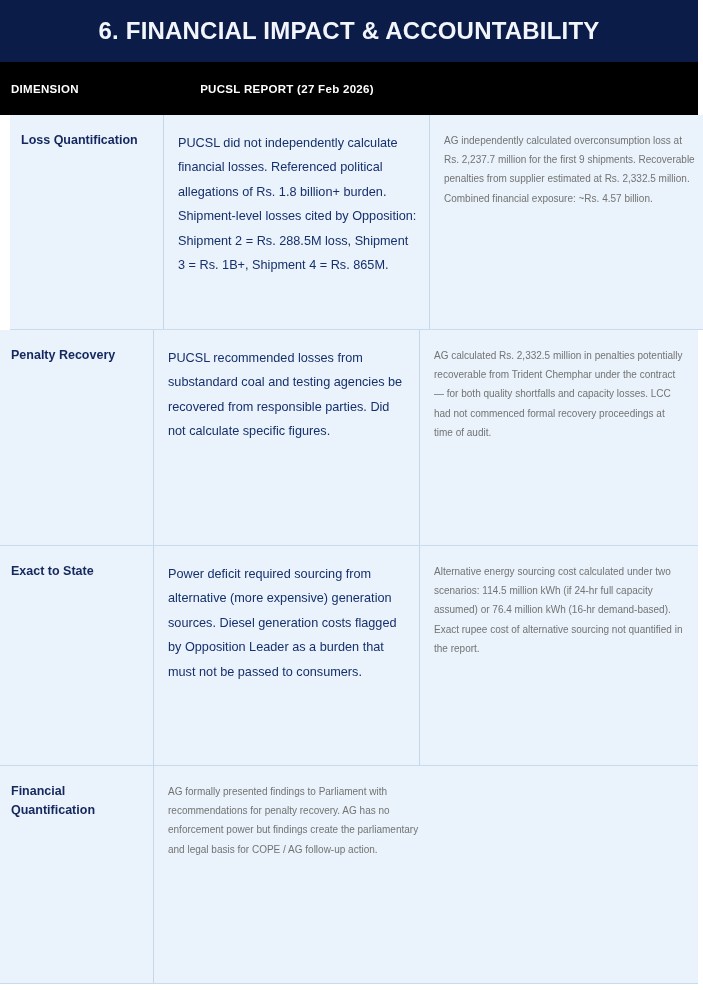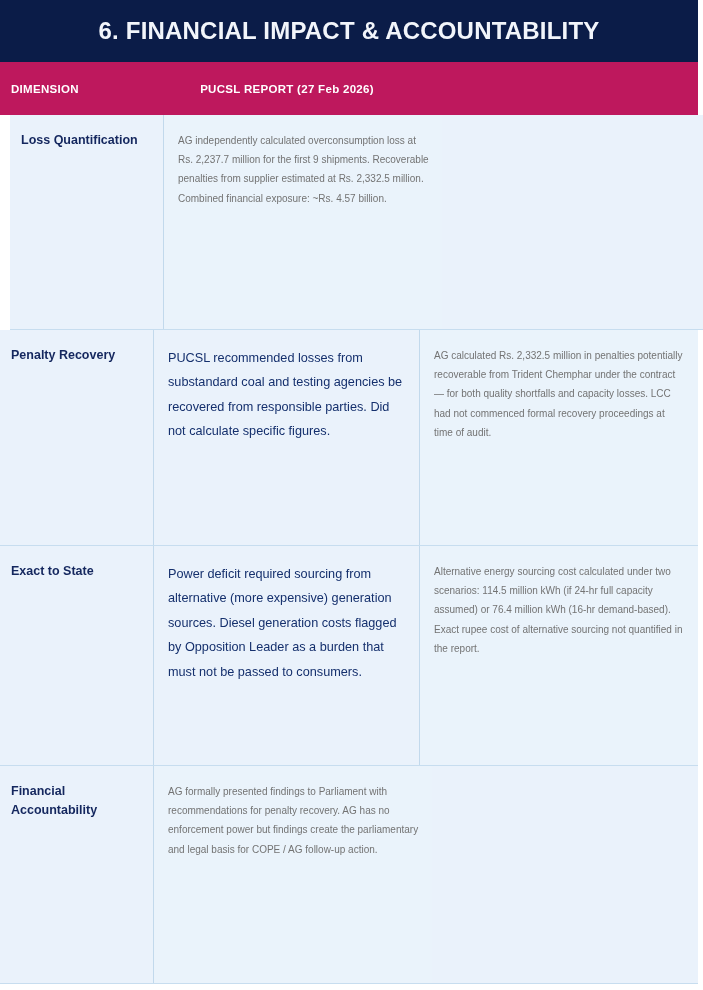--- a/index.html
+++ b/index.html
@@ -39,21 +39,21 @@
     text-align: center;
     line-height: 1.1;
     white-space: nowrap;
   }
 
   
   .header-row {
     position: relative;
     width: 698px;
     height: 53px;
-    background: #be185d;
+    background: #000000;
     display: flex;
     align-items: center;
     box-sizing: border-box;
   }
   .hcell {
     color: #ffffff;
     font-size: 11.5px;
     font-weight: bold;
     letter-spacing: 0.3px;
     box-sizing: border-box;
@@ -139,34 +139,35 @@
 
   <div class="header-row">
     <div class="hcell c1">DIMENSION</div>
     <div class="hcell c2">PUCSL REPORT (27 Feb 2026)</div>
   </div>
 
   <div class="table-body">
 
     <div class="row r1">
       <div class="cell c1">Loss Quantification</div>
+      <div class="cell c2">PUCSL did not independently calculate financial losses. Referenced political allegations of Rs. 1.8 billion+ burden. Shipment-level losses cited by Opposition: Shipment 2 = Rs. 288.5M loss, Shipment 3 = Rs. 1B+, Shipment 4 = Rs. 865M.</div>
       <div class="cell c3">AG independently calculated overconsumption loss at Rs. 2,237.7 million for the first 9 shipments. Recoverable penalties from supplier estimated at Rs. 2,332.5 million. Combined financial exposure: ~Rs. 4.57 billion.</div>
     </div>
 
     <div class="row r2">
       <div class="cell c1">Penalty Recovery</div>
       <div class="cell c2">PUCSL recommended losses from substandard coal and testing agencies be recovered from responsible parties. Did not calculate specific figures.</div>
       <div class="cell c3">AG calculated Rs. 2,332.5 million in penalties potentially recoverable from Trident Chemphar under the contract — for both quality shortfalls and capacity losses. LCC had not commenced formal recovery proceedings at time of audit.</div>
     </div>
 
     <div class="row r3">
       <div class="cell c1">Exact to State</div>
       <div class="cell c2">Power deficit required sourcing from alternative (more expensive) generation sources. Diesel generation costs flagged by Opposition Leader as a burden that must not be passed to consumers.</div>
       <div class="cell c3">Alternative energy sourcing cost calculated under two scenarios: 114.5 million kWh (if 24-hr full capacity assumed) or 76.4 million kWh (16-hr demand-based). Exact rupee cost of alternative sourcing not quantified in the report.</div>
     </div>
 
     <div class="row r4">
-      <div class="cell c1">Financial Accountability</div>
+      <div class="cell c1">Financial Quantification</div>
       <div class="cell c3">AG formally presented findings to Parliament with recommendations for penalty recovery. AG has no enforcement power but findings create the parliamentary and legal basis for COPE / AG follow-up action.</div>
     </div>
 
   </div>
 </div>
 
 </body></html>

